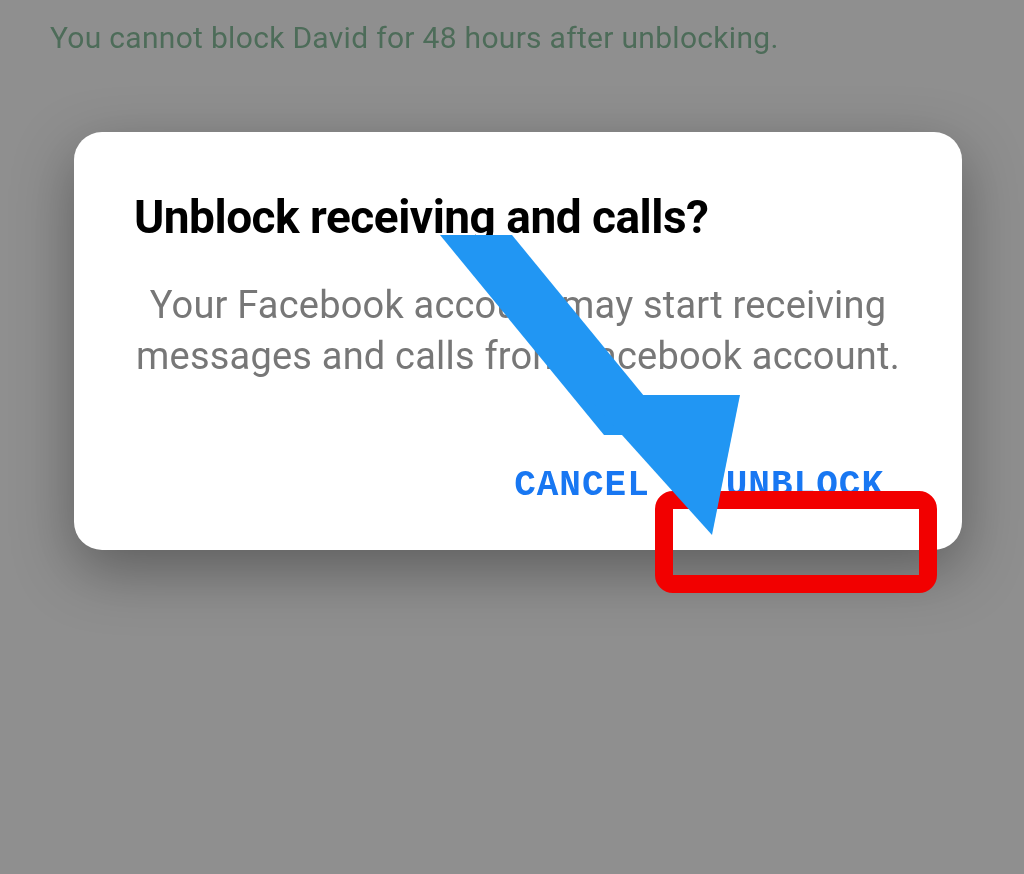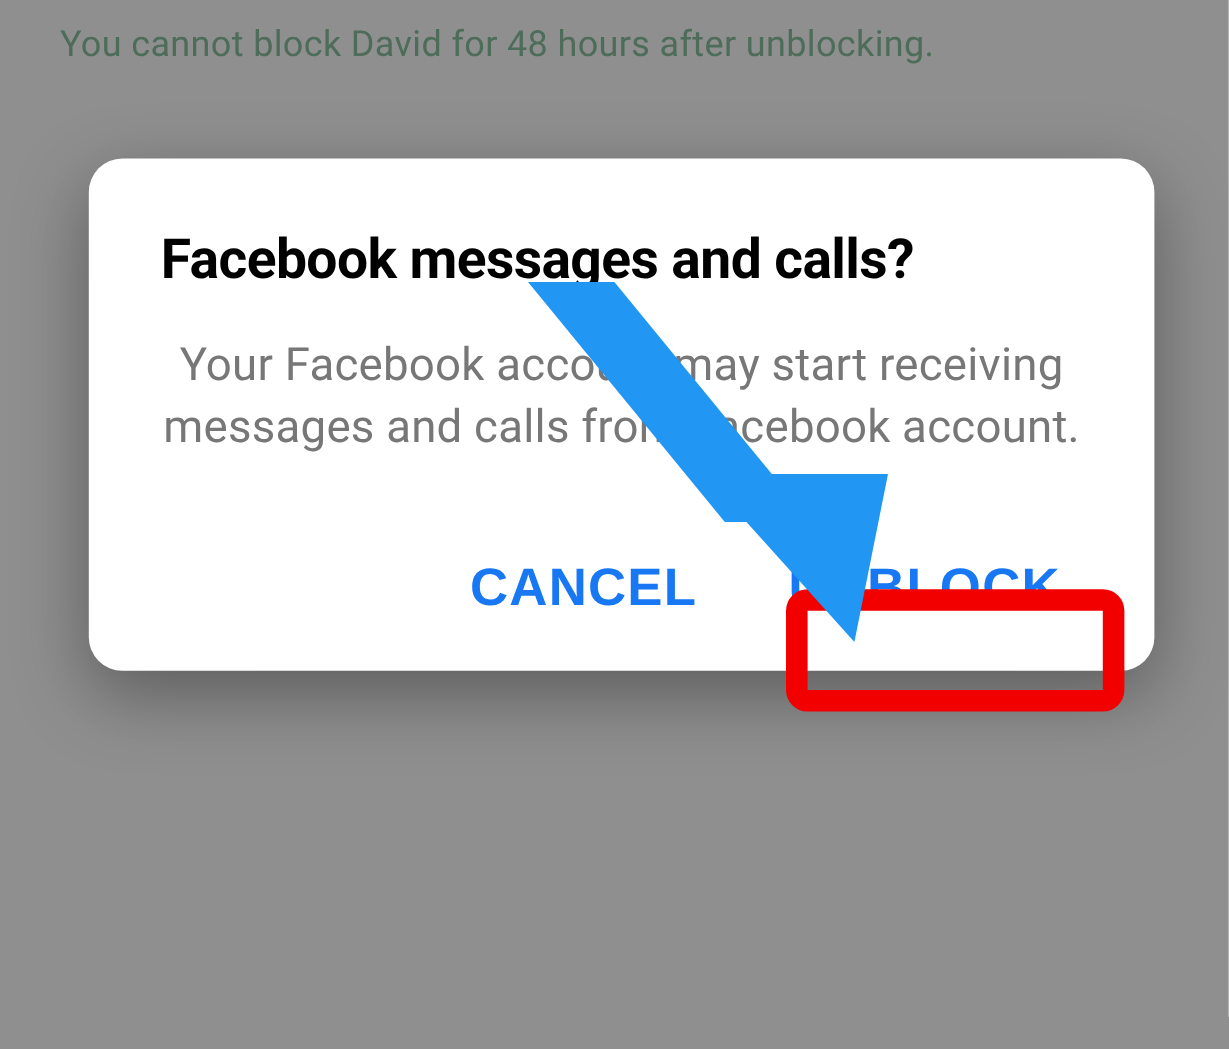--- a/index.html
+++ b/index.html
@@ -58,28 +58,29 @@
       padding: 0 2px;
     }
     .dialog-actions {
       display: flex;
       justify-content: flex-end;
       align-items: center;
       gap: 48px;
       padding-right: 4px;
     }
     .btn {
-      font-size: 44px;
+      font-size: 36px;
       font-weight: 700;
       color: #1877f2;
       letter-spacing: 1px;
       background: none;
       border: none;
       cursor: pointer;
       padding: 10px 14px;
+      font-family: Liberation Mono, monospace;
     }
     .highlight-box {
       position: absolute;
       top: 491px;
       left: 655px;
       width: 282px;
       height: 102px;
       border: 18px solid #f20000;
       border-radius: 18px;
       pointer-events: none;
@@ -94,21 +95,21 @@
 </head>
 <body>
 
 <div class="background-content">
   <div class="background-text">You cannot block David for 48 hours after unblocking.</div>
 </div>
 
 <div class="overlay"></div>
 
 <div class="dialog">
-  <div class="dialog-title">Facebook messages and calls?</div>
+  <div class="dialog-title">Unblock receiving and calls?</div>
   <div class="dialog-body">Your Facebook account may start receiving messages and calls from Facebook account.</div>
   <div class="dialog-actions">
     <button class="btn">CANCEL</button>
     <button class="btn">UNBLOCK</button>
   </div>
 </div>
 
 <div class="highlight-box"></div>
 
 <div class="arrow-annotation">

